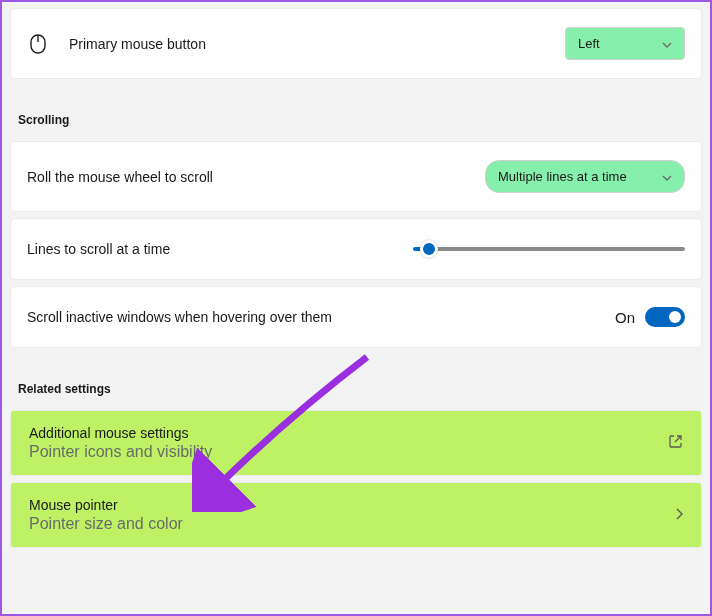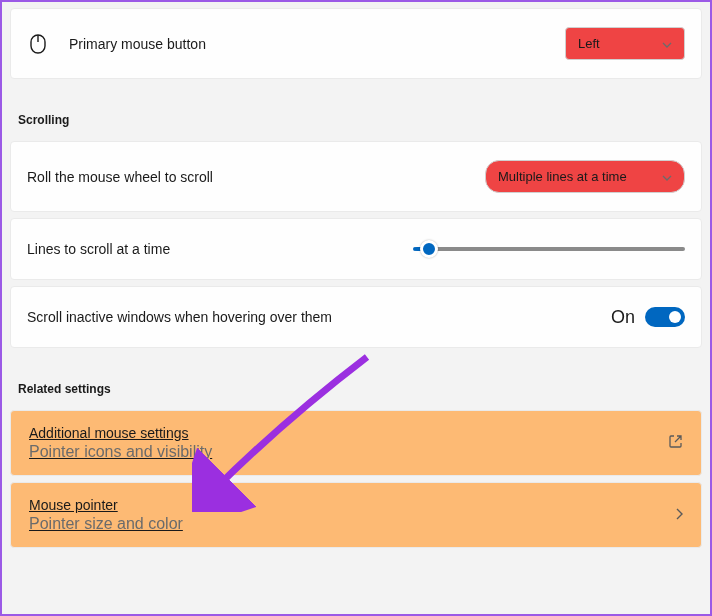--- a/index.html
+++ b/index.html
@@ -30,21 +30,21 @@
       height: 22px;
       margin-right: 20px;
       display: flex;
       align-items: center;
       justify-content: center;
       flex-shrink: 0;
     }
     .card-label { flex: 1; color: #1a1a1a; }
     .card-sub { font-size: 16px; color: #6b6b6b; margin-top: 2px; }
     .select-box {
-      background: #ef4444;
+      background: #86efac;
       border: 1px solid #d0d0d0;
       border-radius: 4px;
       padding: 8px 12px;
       min-width: 120px;
       display: flex;
       align-items: center;
       justify-content: space-between;
       font-size: 13px;
       cursor: pointer;
     }
@@ -90,45 +90,44 @@
       transform: translate(-50%, -50%);
       left: 0;
     }
     .section-title {
       font-weight: 600;
       font-size: 12px;
       padding: 28px 8px 14px 8px;
       color: #1a1a1a;
     }
     .toggle-wrap { display: flex; align-items: center; gap: 10px; }
-    .toggle-label { font-size: 18px; }
+    .toggle-label { font-size: 15px; }
     .toggle {
       width: 40px; height: 20px;
       background: #0067c0;
       border-radius: 10px;
       position: relative;
       cursor: pointer;
     }
     .toggle-knob {
       width: 12px; height: 12px;
       background: #fff;
       border-radius: 50%;
       position: absolute;
       right: 4px; top: 4px;
     }
     .link-card {
-      background: #fdba74;
+      background: #bef264;
       border: 1px solid #eaeaea;
       border-radius: 4px;
       margin-bottom: 6px;
       display: flex;
       align-items: center;
       padding: 14px 18px;
       cursor: pointer;
-      text-decoration: underline;
     }
     .link-card .titles { flex: 1; }
     .ext-icon, .chev-right { color: #5a5a5a; }
     .arrow-ann {
       position: absolute;
       pointer-events: none;
     }
   </style>
 </head>
 <body>

